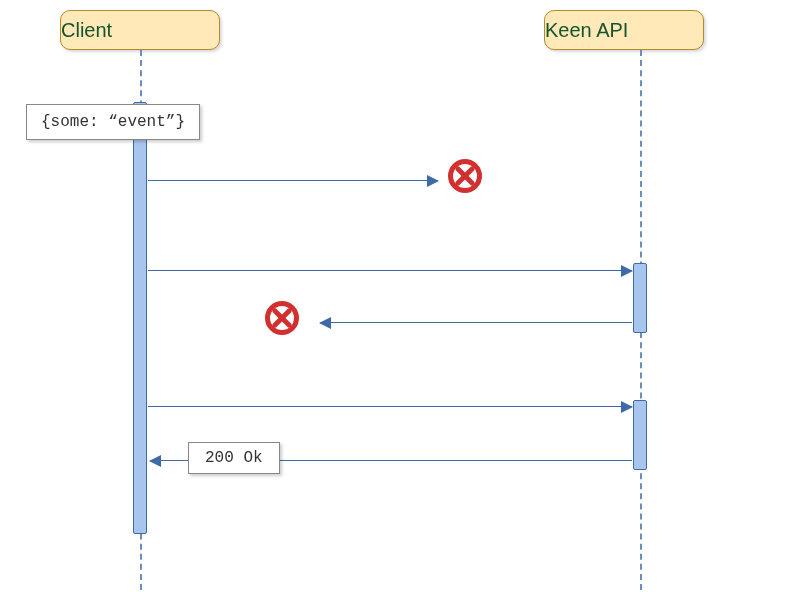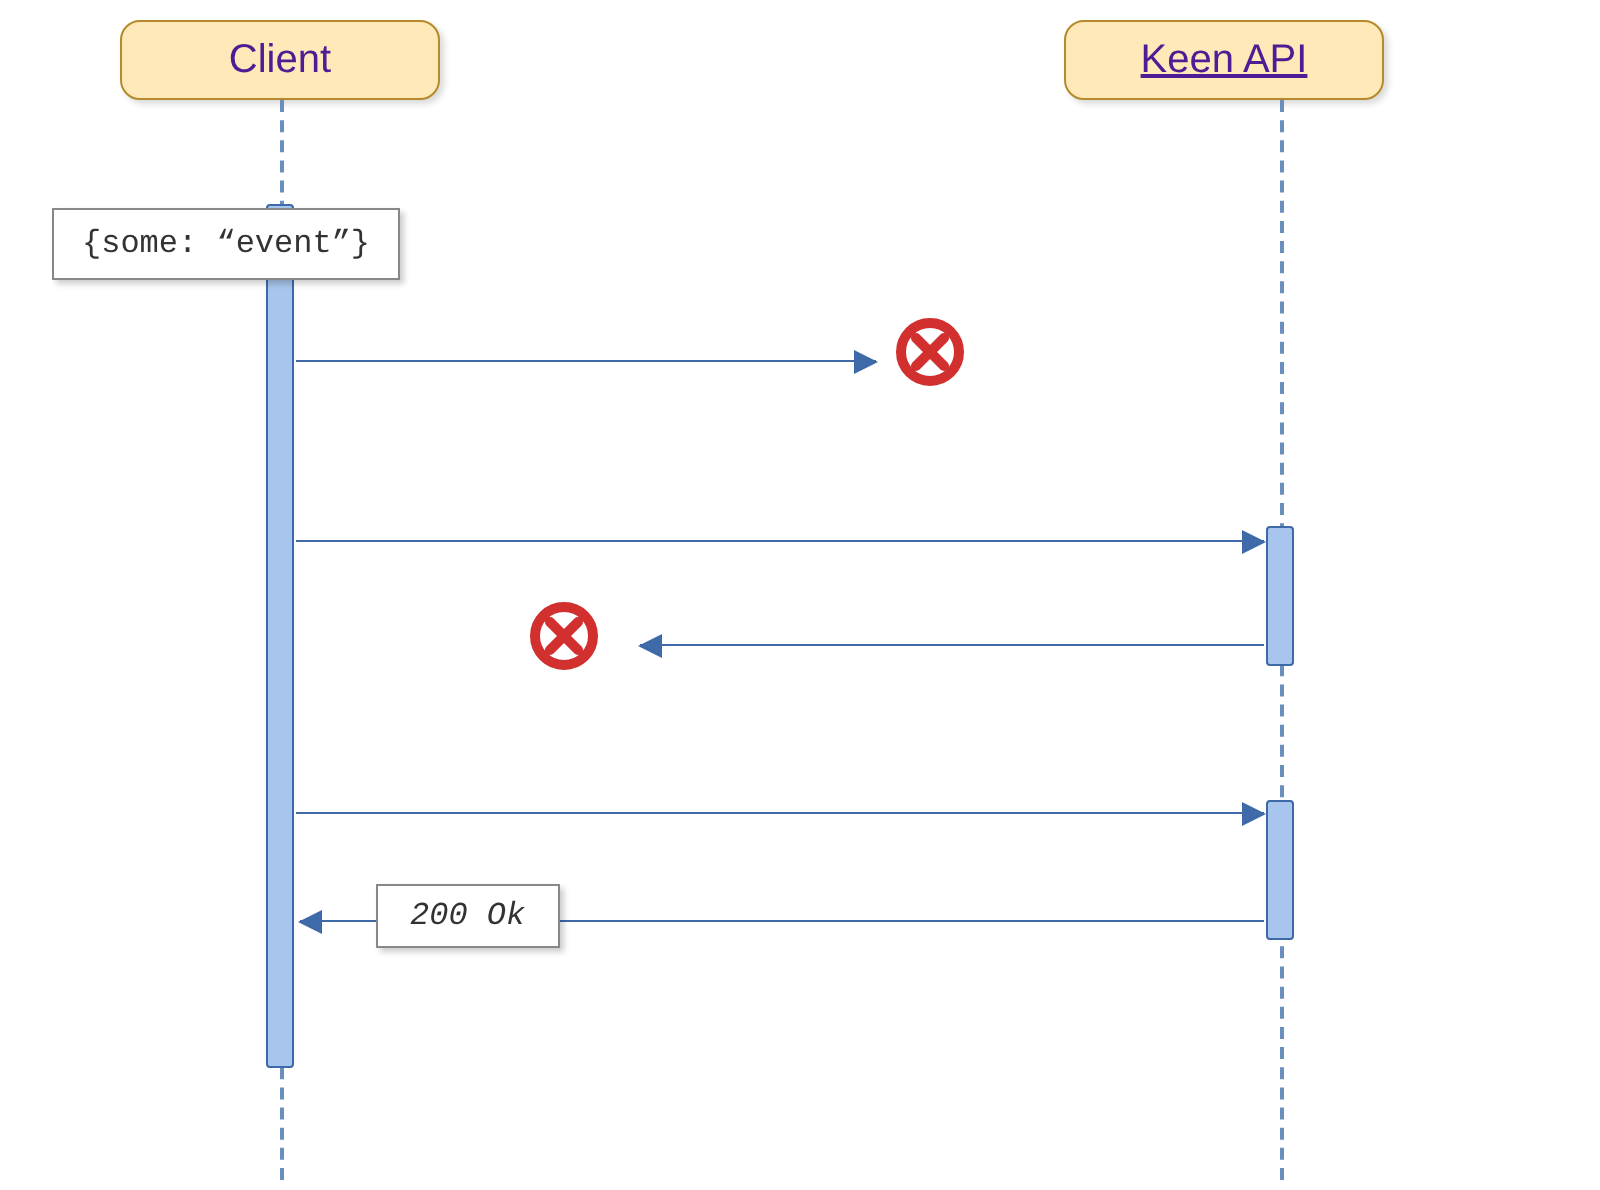--- a/index.html
+++ b/index.html
@@ -22,23 +22,22 @@
   .actor {
     position: absolute;
     top: 10px;
     width: 160px;
     height: 40px;
     background: #ffe9b8;
     border: 1px solid #b48a2a;
     border-radius: 10px;
     display: flex;
     align-items: center;
-    justify-content: center;
     font-size: 20px;
-    color: #4c1d95;
+    color: #14532d;
     box-shadow: 2px 2px 3px rgba(0,0,0,0.15);
   }
 
   
   .lifeline {
     position: absolute;
     top: 50px;
     width: 0;
     border-left: 2px dashed #6a8fbf;
   }
@@ -108,21 +107,21 @@
 <body>
 
 <div class="stage">
 
   <div class="actor" style="left:60px;">
     <span>Client</span>
   </div>
 
   <div class="lifeline" style="left:140px; height:540px;"></div>
 
-  <div class="actor" style="left:532px;text-decoration:underline;">
+  <div class="actor" style="left:544px;">
     <span>Keen API</span>
   </div>
 
   <div class="lifeline" style="left:640px; height:540px;"></div>
 
   <div class="activation" style="left:133px; top:102px; height:432px;"></div>
 
   <div class="activation" style="left:633px; top:263px; height:70px;"></div>
 
   <div class="activation" style="left:633px; top:400px; height:70px;"></div>
@@ -155,17 +154,17 @@
     </svg>
   </div>
 
   <div class="arrow" style="left:148px; top:406px; width:484px;">
     <span class="head-right"></span>
   </div>
 
   <div class="arrow" style="left:150px; top:460px; width:482px;">
     <span class="head-left"></span>
   </div>
-  <div class="note" style="left:188px; top:442px; padding:6px 16px;font-style:italic;">
+  <div class="note" style="left:188px; top:442px; padding:6px 16px;">
     <span>200 Ok</span>
   </div>
 
 </div>
 
 </body></html>

